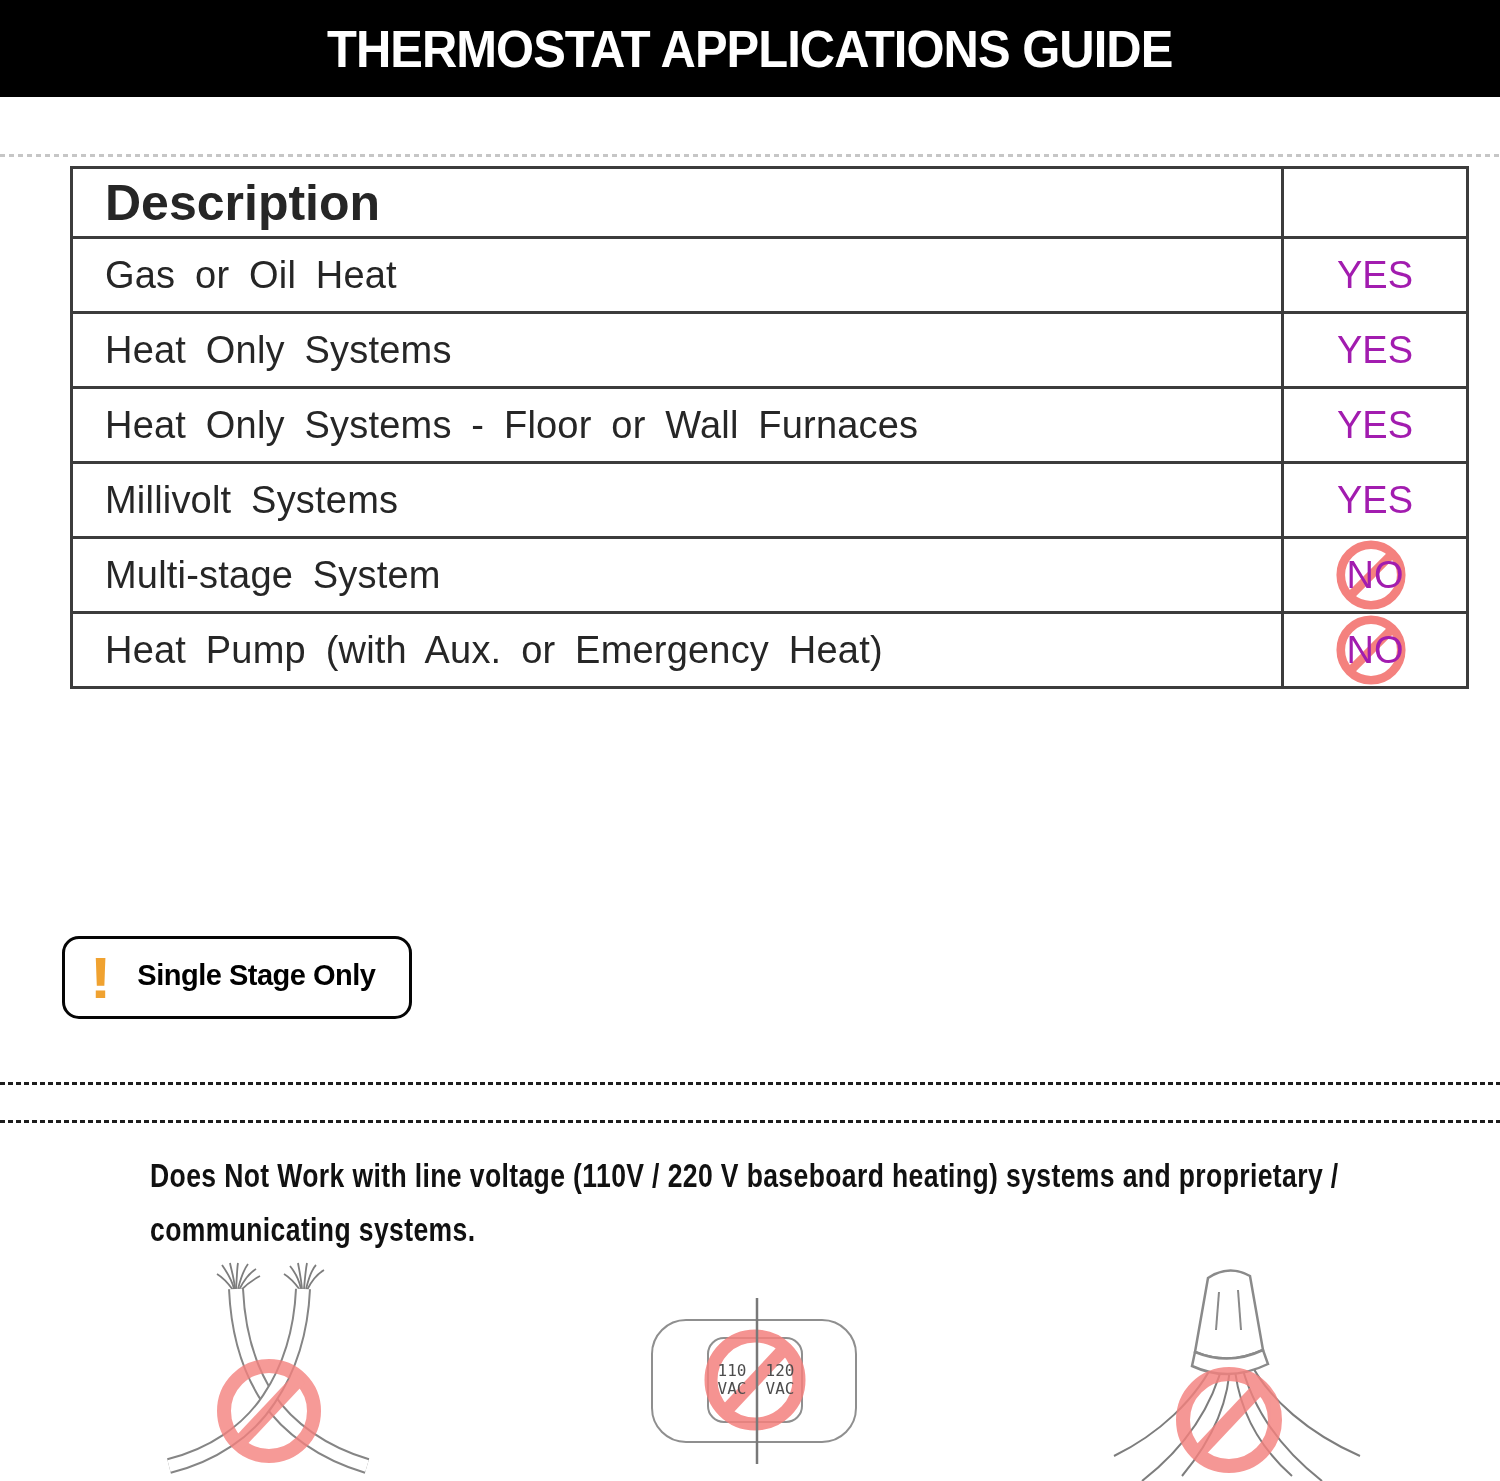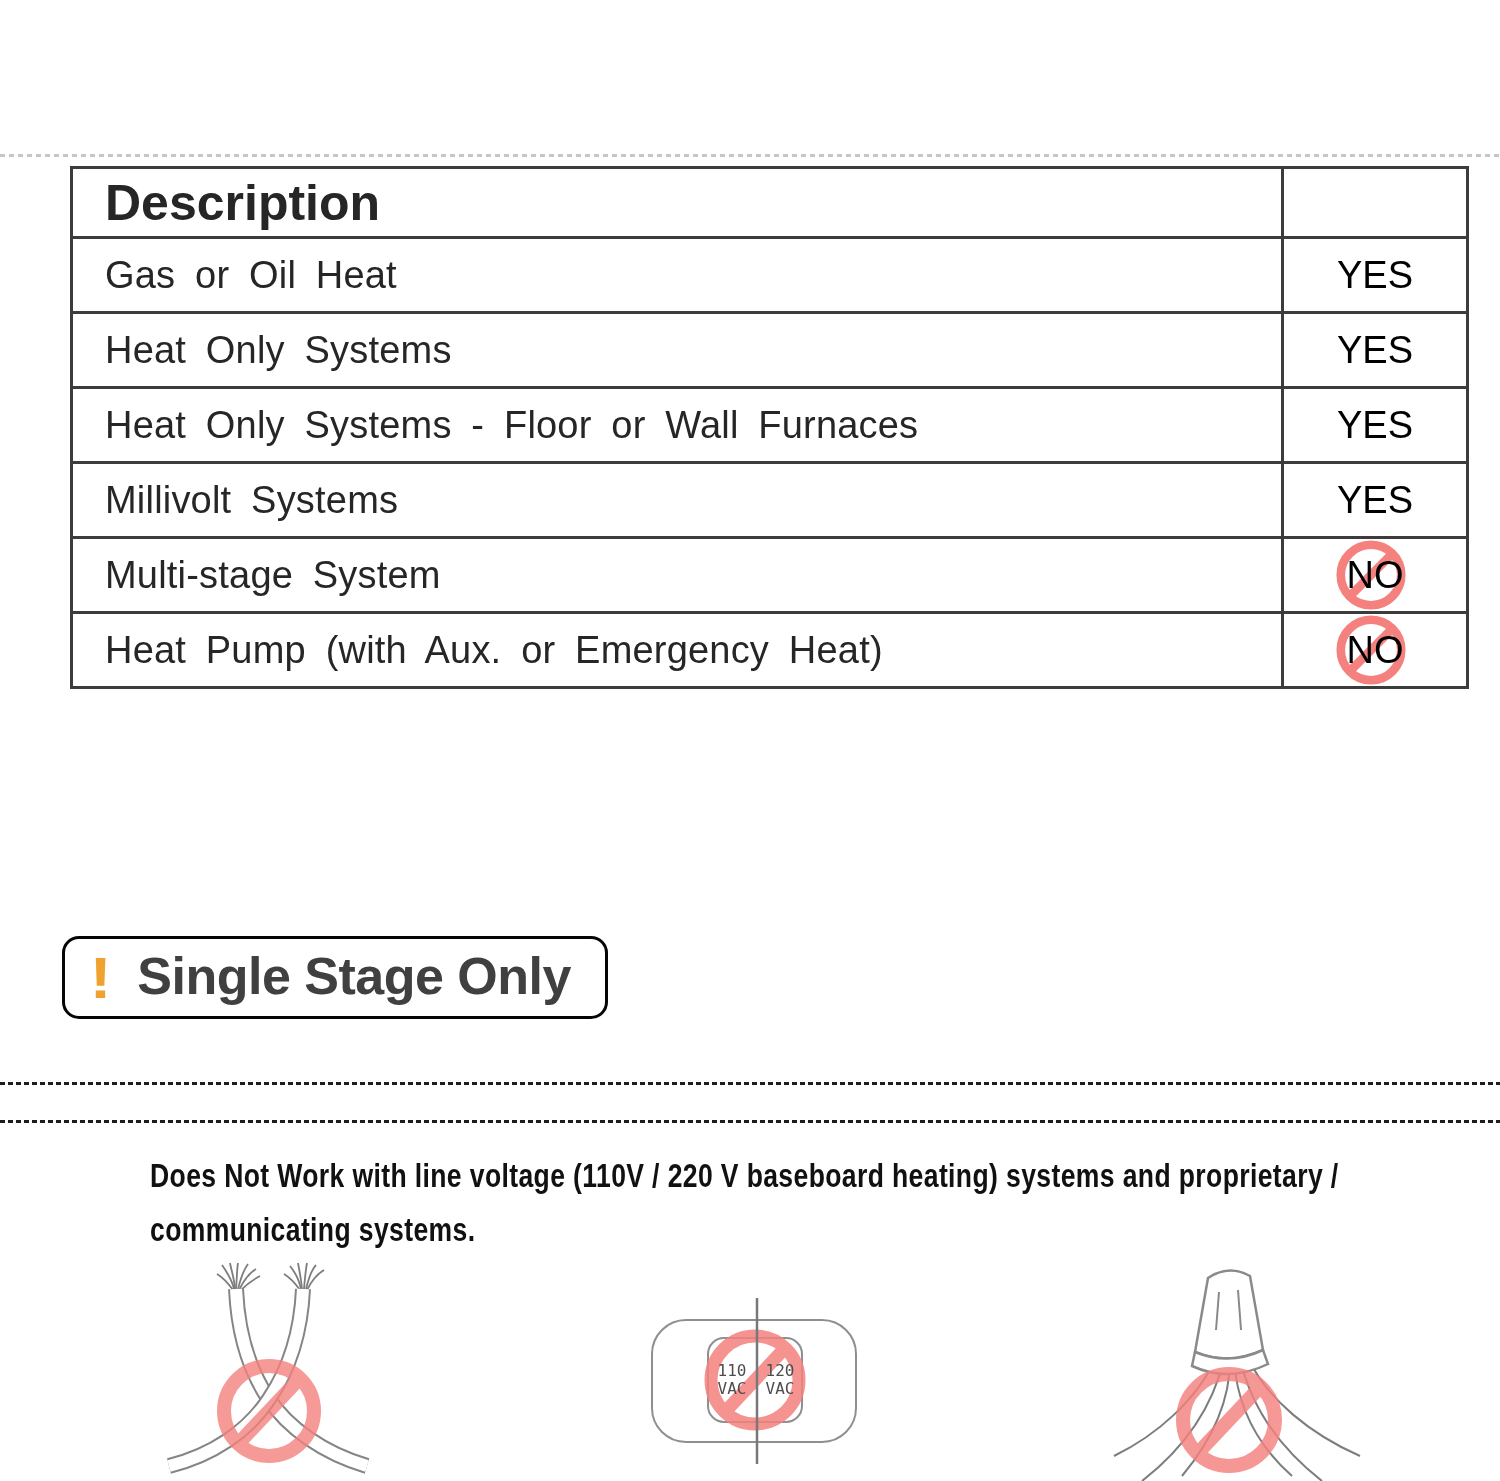--- a/index.html
+++ b/index.html
@@ -38,21 +38,21 @@
   col.c-desc { width:1211px; }
   col.c-val  { width:185px; }
   th.desc-hd {
     height:70px; text-align:left; padding-left:32px;
     font-size:50px; font-weight:bold; color:#262626;
   }
   td.lbl {
     height:72px; padding-left:32px; font-size:38px; font-weight:400;
     color:#262626; word-spacing:9px; letter-spacing:0.2px;
   }
-  td.val { text-align:right; font-size:38px; color:#000000; }
+  td.val { text-align:right; font-size:38px; color:#a21caf; }
   .value-wrap {
     position:relative; display:flex; align-items:center; justify-content:center;
     height:72px;
   }
   .value-wrap span { position:relative; z-index:2; }
   svg.prohibit-badge {
     position:absolute; left:50%; top:50%; width:72px; height:72px;
     transform:translate(-50%,-50%) translateX(-4px); z-index:1; overflow:visible;
   }
 
@@ -60,21 +60,21 @@
   .callout {
     position:absolute; left:62px; top:936px; height:83px;
     display:inline-flex; align-items:center; gap:27px; padding:0 34px 0 26px;
     border:3.5px solid #050505; border-radius:17px; background:#fff;
   }
   .callout .excl {
     font-size:58px; font-weight:bold; color:#F0A230; line-height:1;
     transform:scaleX(1.15);
   }
   .callout .txt {
-    font-size:52px; font-weight:bold; color:#404040; letter-spacing:-0.5px;
+    font-size:29px; font-weight:bold; color:#000000; letter-spacing:-0.5px;
     white-space:nowrap; padding-bottom:4px;
   }
 
   
   .dotted-rule {
     position:absolute; left:0; width:1500px; height:3px;
     background:repeating-linear-gradient(90deg,#1d1d1d 0 5px, transparent 5px 8px);
   }
   .dotted-rule.r1 { top:1082px; }
   .dotted-rule.r2 { top:1120px; }
@@ -93,20 +93,23 @@
   .illus-nut    { left:1112px; top:1260px; }
   .mono-label {
     font-family:"DejaVu Sans Mono", monospace; font-size:16px; fill:#4d4d4d;
   }
 </style>
 </head>
 <body>
 
 <div class="page">
 
+  <div class="header-bar">
+    <h1>THERMOSTAT APPLICATIONS GUIDE</h1>
+  </div>
 
   <div class="faint-rule"></div>
 
   <div class="table-wrap">
     <table class="apps">
       <colgroup>
           <col class="c-desc">
           <col class="c-val">
         </colgroup>
       <tbody>

